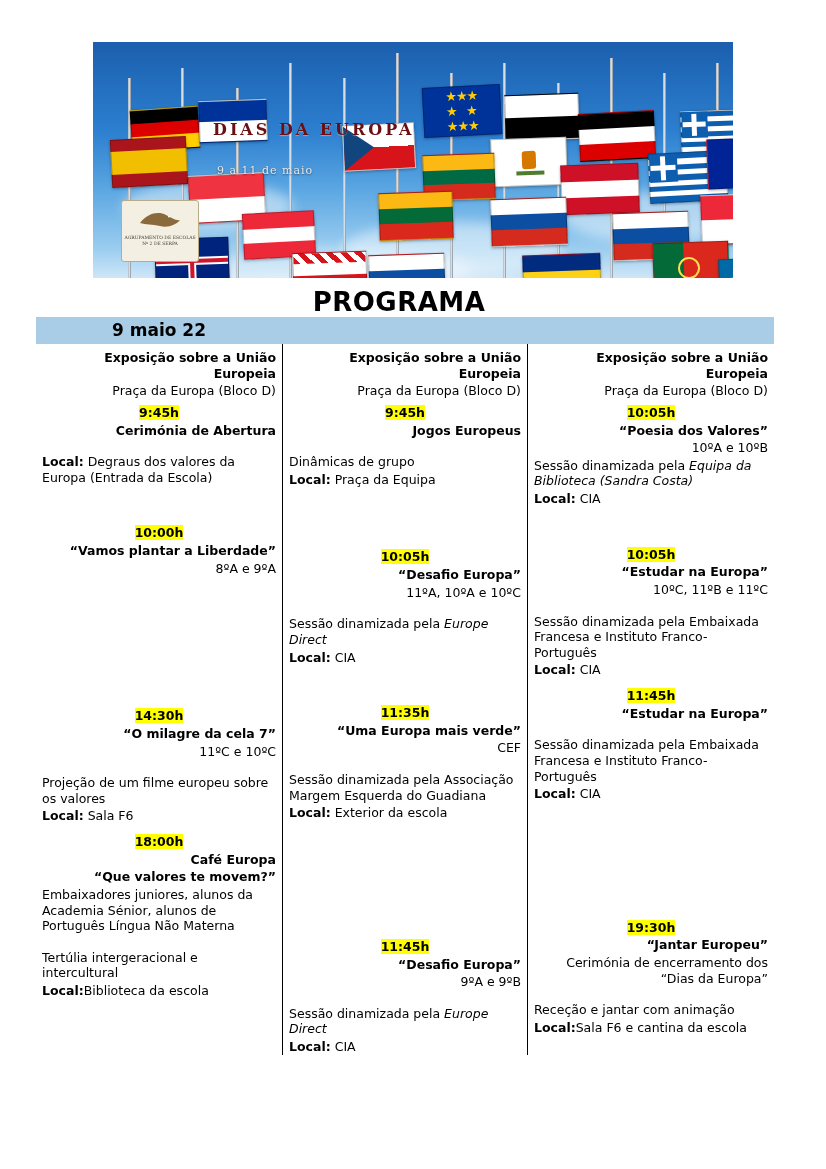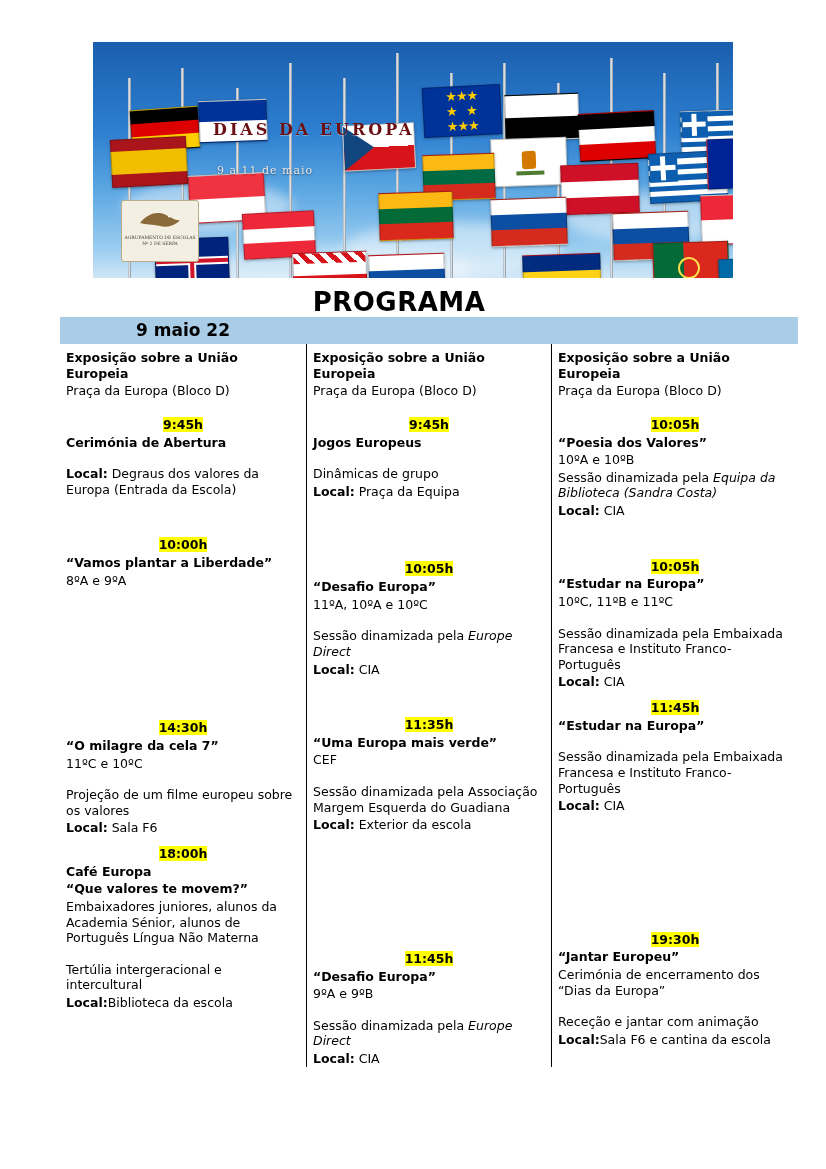--- a/index.html
+++ b/index.html
@@ -112,21 +112,21 @@
     width: 798px;
     text-align: center;
     font-size: 26px;
     font-weight: bold;
     letter-spacing: 0.5px;
   }
 
   
   .table {
     position: absolute;
-    left: 60px;
+    left: 36px;
     top: 317px;
     width: 738px;
   }
   .head-row {
     display: flex;
     background: #a9cde6;
   }
   .head-cell {
     width: 246px;
     text-align: center;
@@ -141,32 +141,32 @@
   }
   .col {
     width: 246px;
     box-sizing: border-box;
     padding: 4px 6px 0 6px;
     font-size: 12.5px;
     line-height: 1.25;
   }
   .col.mid { border-left: 1.5px solid #000; border-right: 1.5px solid #000; }
 
-  .ctr { text-align: left; }
+  .ctr { text-align: right; }
   .b { font-weight: bold; }
   .i { font-style: italic; }
   .hl {
     background: #ffff00;
     font-weight: bold;
   }
   .time {
     text-align: center;
     margin-top: 10px;
   }
-  .time-first { margin-top: 18px; }
+  .time-first { margin-top: 6px; }
   .blk { margin-top: 2px; }
   .gap { height: 14px; }
   .gap-lg { height: 30px; }
   .gap-xl { height: 52px; }
   .gap-xxl { height: 108px; }
 </style>
 </head>
 <body>
 
 <div class="page">

